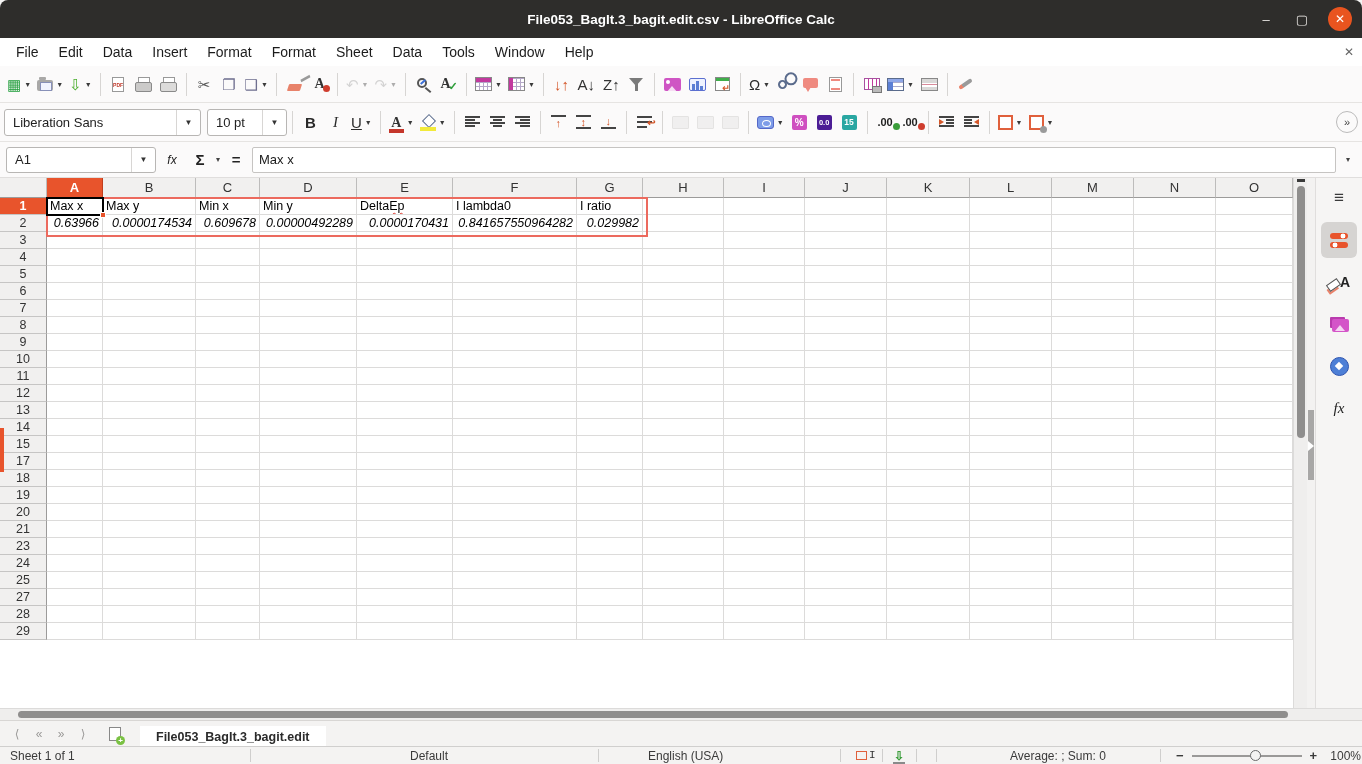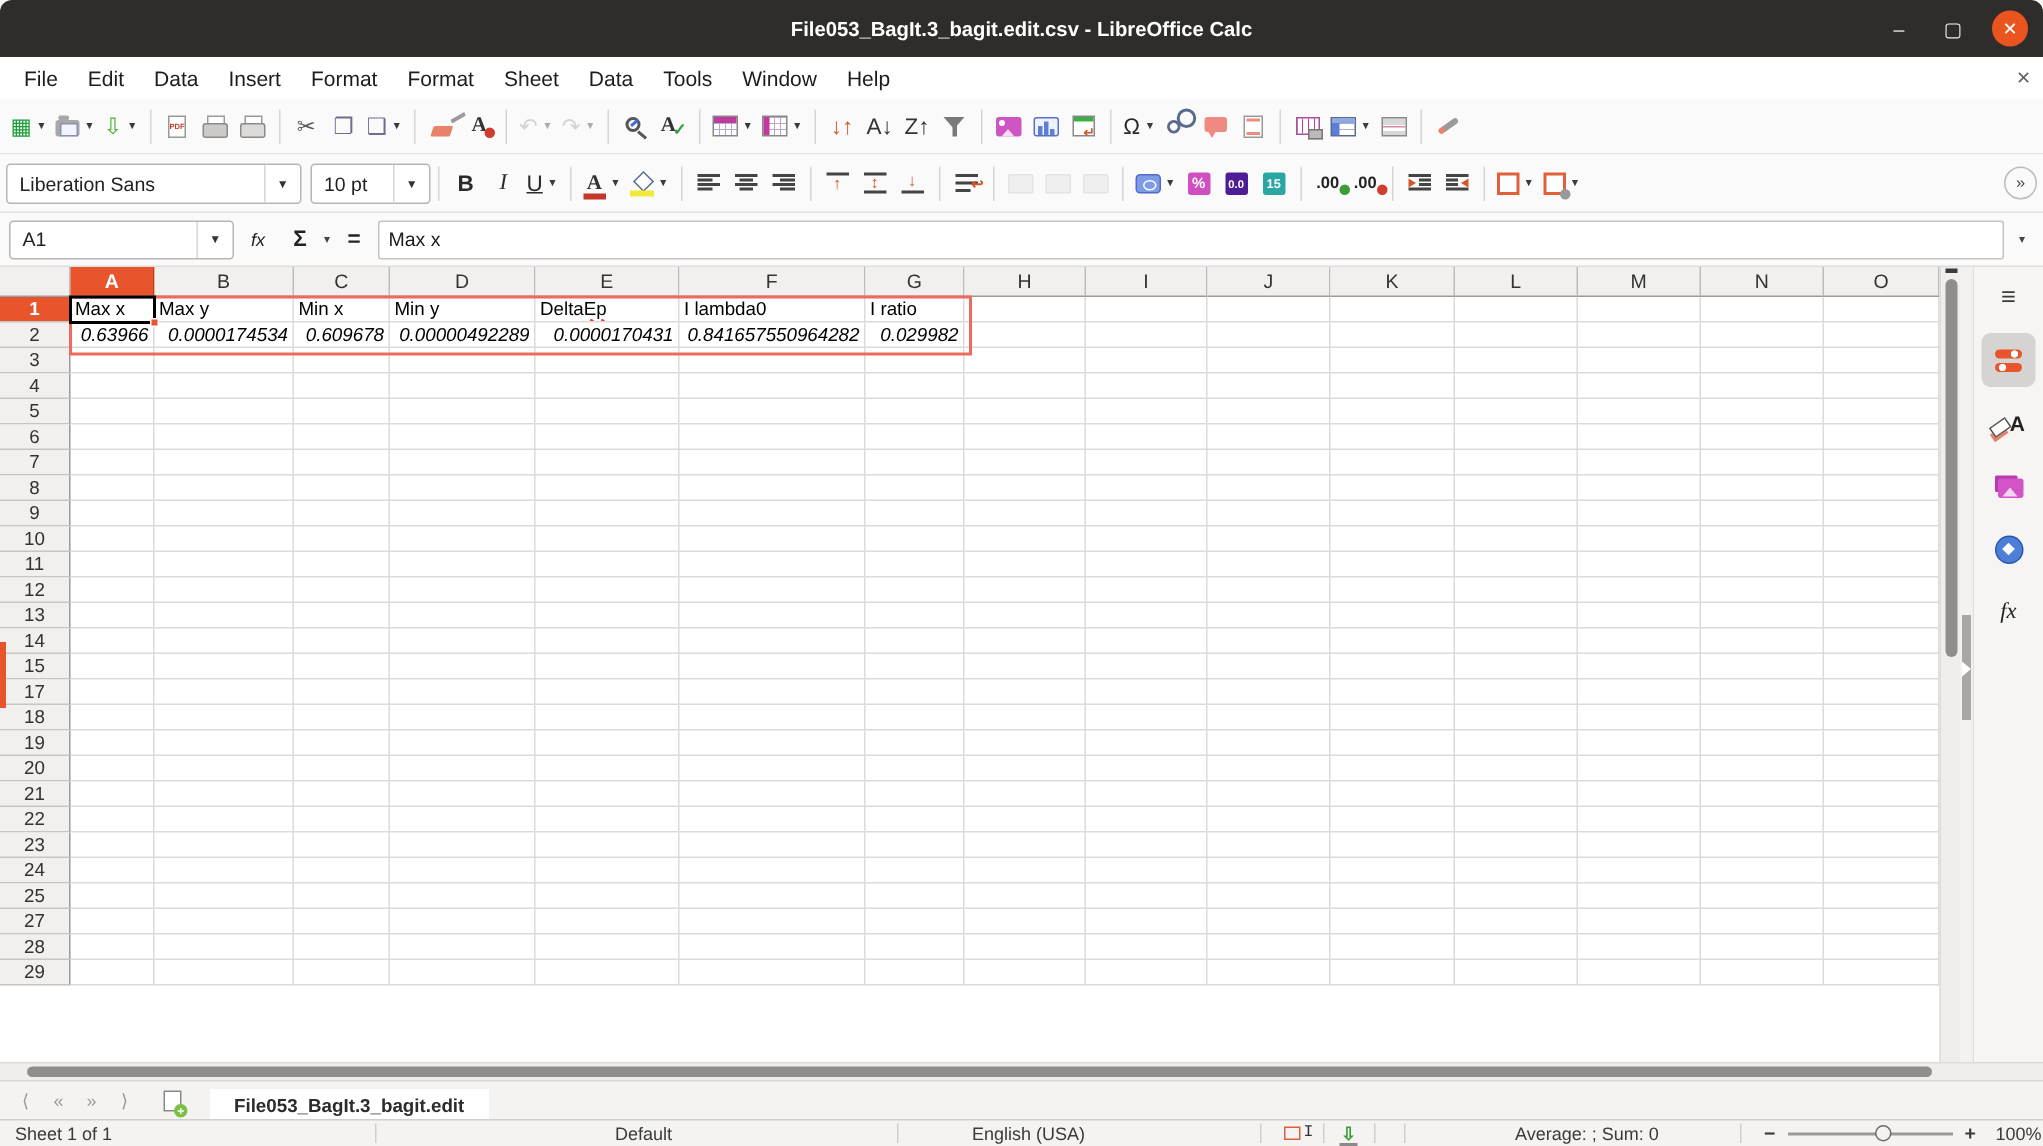--- a/index.html
+++ b/index.html
@@ -840,38 +840,20 @@
           <div class="cell" style="width: 81px;"></div>
           <div class="cell" style="width: 81px;"></div>
           <div class="cell" style="width: 82px;"></div>
           <div class="cell" style="width: 83px;"></div>
           <div class="cell" style="width: 82px;"></div>
           <div class="cell" style="width: 82px;"></div>
           <div class="cell" style="width: 82px;"></div>
           <div class="cell" style="width: 77px;"></div>
         </div>
         <div class="grow">
-          <div class="row-h">22</div>
-          <div class="cell" style="width: 56px;"></div>
-          <div class="cell" style="width: 93px;"></div>
-          <div class="cell" style="width: 64px;"></div>
-          <div class="cell" style="width: 97px;"></div>
-          <div class="cell" style="width: 96px;"></div>
-          <div class="cell" style="width: 124px;"></div>
-          <div class="cell" style="width: 66px;"></div>
-          <div class="cell" style="width: 81px;"></div>
-          <div class="cell" style="width: 81px;"></div>
-          <div class="cell" style="width: 82px;"></div>
-          <div class="cell" style="width: 83px;"></div>
-          <div class="cell" style="width: 82px;"></div>
-          <div class="cell" style="width: 82px;"></div>
-          <div class="cell" style="width: 82px;"></div>
-          <div class="cell" style="width: 77px;"></div>
-        </div>
-        <div class="grow">
           <div class="row-h">23</div>
           <div class="cell" style="width: 56px;"></div>
           <div class="cell" style="width: 93px;"></div>
           <div class="cell" style="width: 64px;"></div>
           <div class="cell" style="width: 97px;"></div>
           <div class="cell" style="width: 96px;"></div>
           <div class="cell" style="width: 124px;"></div>
           <div class="cell" style="width: 66px;"></div>
           <div class="cell" style="width: 81px;"></div>
           <div class="cell" style="width: 81px;"></div>

